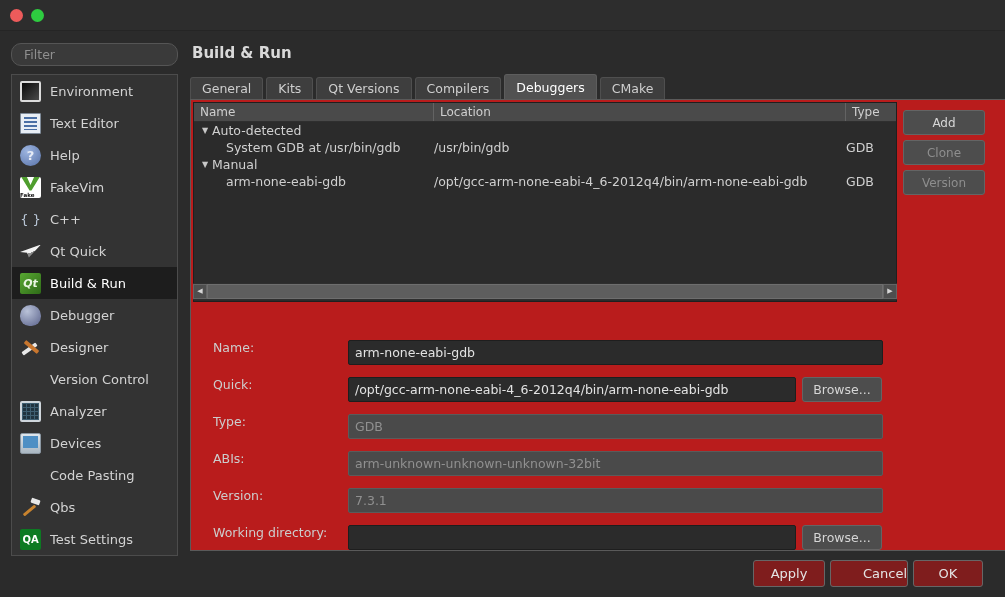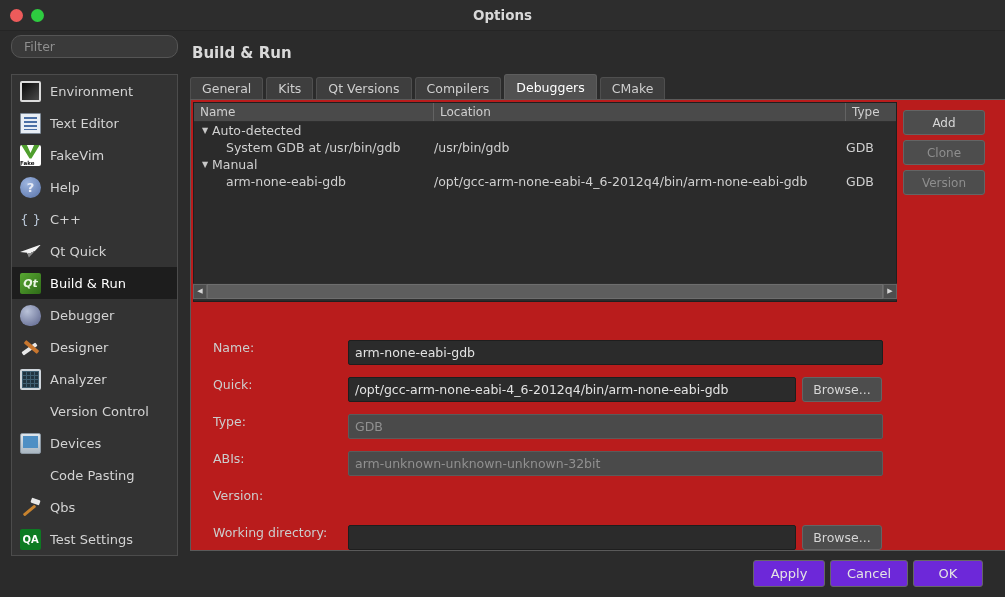--- a/index.html
+++ b/index.html
@@ -20,21 +20,21 @@
   .dot { width: 13px; height: 13px; border-radius: 50%; }
   .dot.close { background: #ed5b5b; }
   .dot.max   { background: #2ecc40; }
   #window-title {
     position: absolute; left: 0; top: 7px; width: 1005px;
     text-align: center; color: #d8d8d8; font-size: 13.5px; font-weight: bold;
   }
 
   
   #filter-input {
-    position: absolute; left: 11px; top: 35px; width: 167px; height: 23px;
+    position: absolute; left: 11px; top: 43px; width: 167px; height: 23px;
     background: #3a3a3a; border: 1px solid #555; border-radius: 10px;
     color: #9a9a9a; font-size: 12.5px; padding: 0 12px;
     font-family: "DejaVu Sans", "Liberation Sans", sans-serif;
   }
   #filter-input::placeholder { color: #8f8f8f; }
 
   #sidebar {
     position: absolute; left: 11px; top: 74px; width: 167px; height: 482px;
     background: #333333; border: 1px solid #4c4c4c;
     overflow: hidden;
@@ -145,56 +145,55 @@
   .browse-btn {
     margin-left: 6px; width: 80px; height: 25px;
     background: #4d4d4d; border: 1px solid #646464; border-radius: 3px;
     color: #d6d6d6; font-size: 12.5px; font-family: inherit; cursor: default;
   }
 
   
   #bottombar { position: absolute; left: 0; top: 558px; width: 1005px; height: 39px; }
   .bbtn {
     position: absolute; top: 2px; height: 27px;
-    background: #6d28d9; border: 1px solid #666; border-radius: 3px;
+    background: #7f1d1d; border: 1px solid #666; border-radius: 3px;
     color: #e4e4e4; font-size: 13px; font-family: inherit; cursor: default;
   }
   #btn-apply  { left: 753px; width: 72px; }
-  #btn-cancel { left: 830px; width: 78px; }
+  #btn-cancel { left: 830px; width: 78px; text-align: right; }
   #btn-ok     { left: 913px; width: 70px; }
 </style>
 </head>
 <body>
 
 <div id="titlebar">
   <div class="tl-dots">
     <div class="dot close"></div>
     <div class="dot max"></div>
   </div>
-  <div id="window-title">Options</div>
 </div>
 
 <input id="filter-input" type="text" placeholder="Filter" style="">
 
 <div id="sidebar">
     <div class="side-item">
       <span class="si-icon ic-environment"></span>
       <span class="side-label">Environment</span>
     </div>
     <div class="side-item">
       <span class="si-icon ic-texteditor"></span>
       <span class="side-label">Text Editor</span>
     </div>
     <div class="side-item">
+      <span class="si-icon ic-help"></span>
+      <span class="side-label">Help</span>
+    </div>
+    <div class="side-item">
       <span class="si-icon ic-fakevim"></span>
       <span class="side-label">FakeVim</span>
-    </div>
-    <div class="side-item">
-      <span class="si-icon ic-help"></span>
-      <span class="side-label">Help</span>
     </div>
     <div class="side-item">
       <span class="si-icon ic-cpp"></span>
       <span class="side-label">C++</span>
     </div>
     <div class="side-item">
       <span class="si-icon ic-qtquick"></span>
       <span class="side-label">Qt Quick</span>
     </div>
     <div class="side-item active">
@@ -203,26 +202,26 @@
     </div>
     <div class="side-item">
       <span class="si-icon ic-debugger"></span>
       <span class="side-label">Debugger</span>
     </div>
     <div class="side-item">
       <span class="si-icon ic-designer"></span>
       <span class="side-label">Designer</span>
     </div>
     <div class="side-item">
+      <span class="si-icon ic-versioncontrol"></span>
+      <span class="side-label">Version Control</span>
+    </div>
+    <div class="side-item">
       <span class="si-icon ic-analyzer"></span>
       <span class="side-label">Analyzer</span>
-    </div>
-    <div class="side-item">
-      <span class="si-icon ic-versioncontrol"></span>
-      <span class="side-label">Version Control</span>
     </div>
     <div class="side-item">
       <span class="si-icon ic-devices"></span>
       <span class="side-label">Devices</span>
     </div>
     <div class="side-item">
       <span class="si-icon ic-codepasting"></span>
       <span class="side-label">Code Pasting</span>
     </div>
     <div class="side-item">
@@ -309,20 +308,21 @@
     <div class="frow">
       <div class="flabel">Type:</div>
       <input class="finput wide readonly" type="text" readonly="" value="GDB" style="">
     </div>
     <div class="frow">
       <div class="flabel">ABIs:</div>
       <input class="finput wide readonly" type="text" readonly="" value="arm-unknown-unknown-unknown-32bit" style="">
     </div>
     <div class="frow">
       <div class="flabel">Version:</div>
+      <input class="finput wide readonly" type="text" readonly="" value="7.3.1" style="">
     </div>
     <div class="frow">
       <div class="flabel">Working directory:</div>
       <input class="finput mid" type="text" value="" style="">
       <button class="browse-btn">Browse...</button>
     </div>
   </div>
 </div>
 
 <div id="side-buttons">

